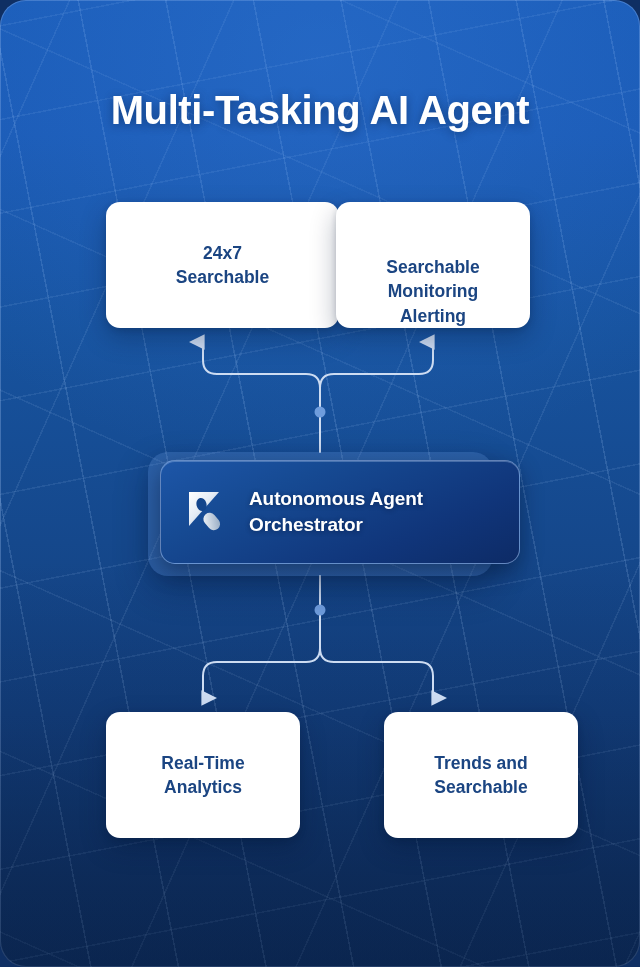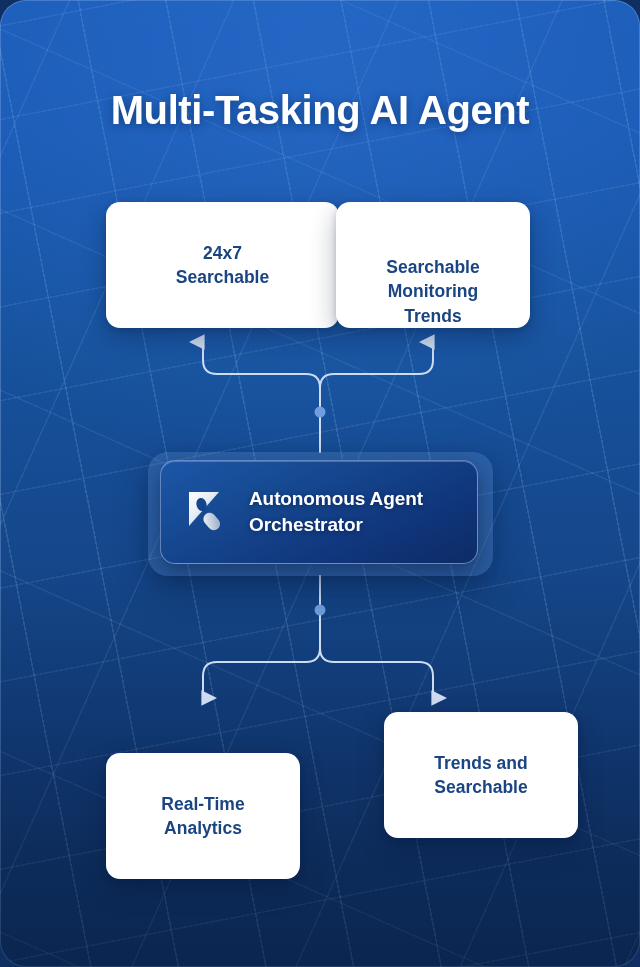--- a/index.html
+++ b/index.html
@@ -90,39 +90,39 @@
     text-align: center;
     color: #1b4582;
     font-size: 17.5px;
     font-weight: bold;
     line-height: 1.40;
     padding: 0 12px;
     box-sizing: border-box;
   }
   .card-tl { left: 106px;  top: 202px; width: 233px; height: 126px; }
   .card-tr { left: 336px;  top: 202px; width: 194px; height: 126px; align-items: flex-end; }
-  .card-bl { left: 106px;  top: 712px; width: 194px; height: 126px; margin-top: 41px; }
+  .card-bl { left: 106px;  top: 712px; width: 194px; height: 126px; }
   .card-br { left: 336px;  top: 712px; width: 194px; height: 126px; margin-left: 48px; }
 
   
   .hub-halo {
     position: absolute;
     left: 148px;
     top: 452px;
     width: 345px;
     height: 124px;
     border-radius: 20px;
     background: rgba(120,165,230,0.22);
     box-shadow: 0 14px 34px rgba(4,18,46,0.30);
   }
   .hub {
     position: absolute;
     left: 160px;
     top: 460px;
-    width: 318px;
+    width: 360px;
     height: 104px;
     border-radius: 15px;
     background: linear-gradient(155deg, #1d56a8 0%, #164a93 30%, #10357a 72%, #0d2b66 100%);
     border: 1px solid rgba(168,200,245,0.55);
     box-shadow: inset 0 1px 0 rgba(205,225,255,0.28), 0 8px 22px rgba(3,15,40,0.42);
     display: flex;
     align-items: center;
     padding-left: 22px;
     box-sizing: border-box;
   }
@@ -183,21 +183,21 @@
     <div>
       <span>24x7</span><br>
       <span>Searchable</span>
     </div>
   </div>
 
   <div class="card card-tr">
     <div>
       <span>Searchable</span><br>
       <span>Monitoring</span><br>
-      <span>Trends</span>
+      <span>Alerting</span>
     </div>
   </div>
 
   <div class="hub-halo"></div>
   <div class="hub">
     <svg class="hub-logo" viewBox="0 0 48 48">
       <defs>
         <linearGradient id="lg-metal" x1="0" y1="0" x2="1" y2="1">
           <stop offset="0%" stop-color="#ffffff"></stop>
           <stop offset="42%" stop-color="#e6edf6"></stop>

